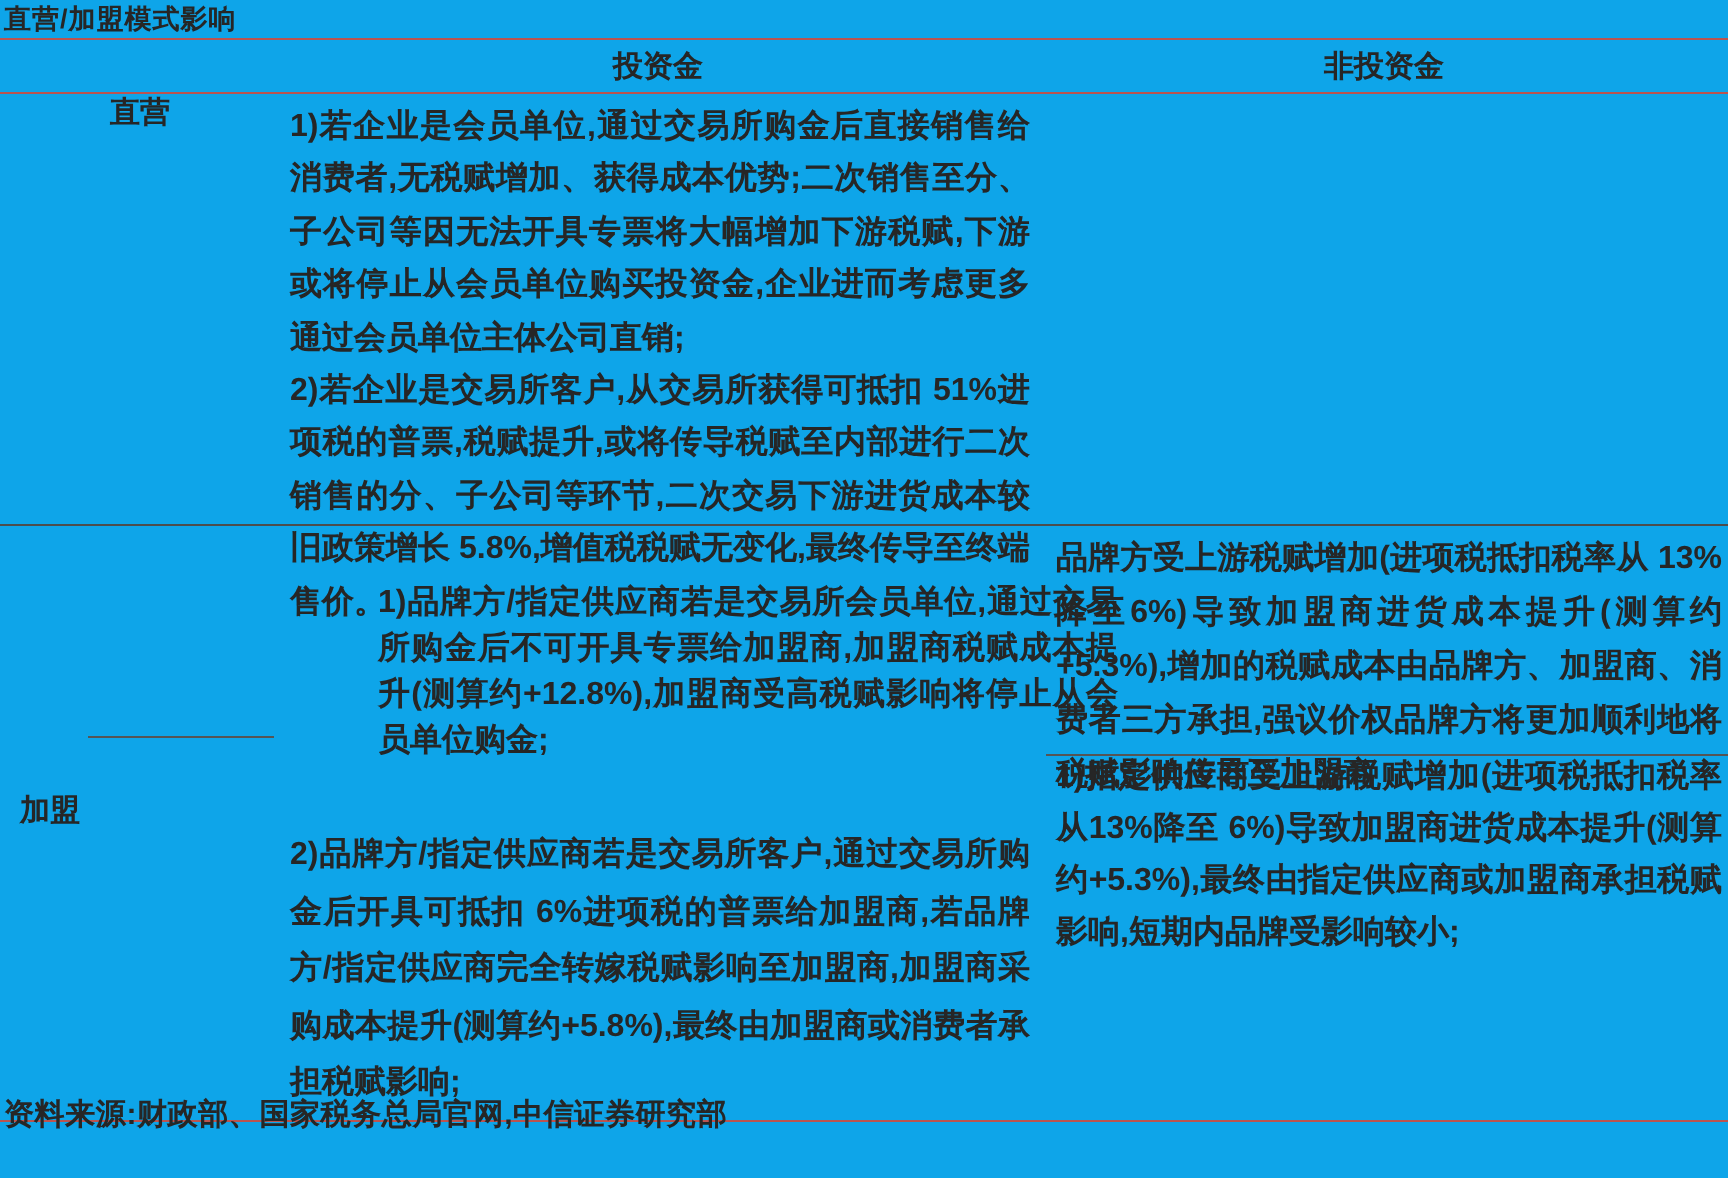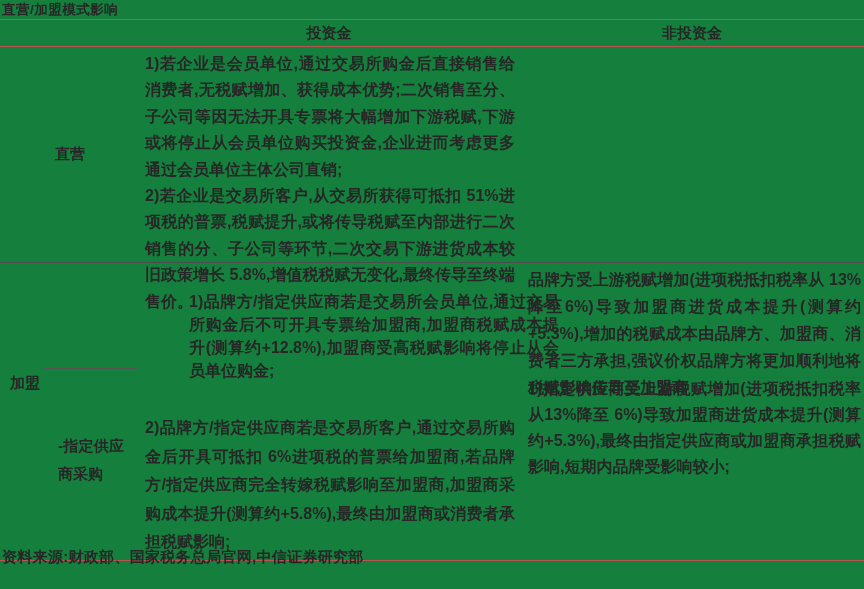--- a/index.html
+++ b/index.html
@@ -1,19 +1,19 @@
 <!DOCTYPE html>
 <html><head>
 <meta charset="utf-8">
 <style>
   html,body{margin:0;padding:0;background:#ffffff;}
   .page{
     position:relative;
     width:864px;height:589px;
-    background:#15803d;
+    background:#0ea5e9;
     font-family:"Liberation Sans","DejaVu Sans",sans-serif;
     color:#262626;
     overflow:hidden;
   }
   .rule{position:absolute;left:0;width:864px;height:0;}
   .rule-red{border-top:1.5px solid #bb5450;}
   .rule-dark{border-top:1.5px solid #4d4d4d;}
   .rule-sub{position:absolute;height:0;border-top:1px solid #555555;}
   .title{
     position:absolute;left:2px;top:1px;
@@ -26,21 +26,21 @@
   .row-label{
     position:absolute;font-size:15px;font-weight:700;
   }
   .cell{
     position:absolute;
     font-size:16px;font-weight:600;
     text-align:justify;
   }
   .cell p{margin:0;text-align:justify;}
   .v-center{display:flex;flex-direction:column;justify-content:center;}
-  .h-center{display:flex;align-items:center;justify-content:center;font-family:Liberation Serif, serif;}
+  .h-center{display:flex;align-items:flex-start;justify-content:center;font-family:Liberation Serif, serif;}
   .sub-label{
     position:absolute;left:58px;width:66px;
     font-size:15px;font-weight:700;line-height:28px;
     text-align:justify;
   }
   .footer{
     position:absolute;left:2px;top:548px;
     font-size:15px;font-weight:600;letter-spacing:.3px;
   }
 </style>
@@ -62,28 +62,27 @@
   <div class="row-label h-center" style="left:0;top:47px;width:140px;height:215px;">
     <span>直营</span>
   </div>
 
   <div class="cell" style="left:145px;top:51px;width:370px;line-height:26.4px;">
     <p>1)若企业是会员单位,通过交易所购金后直接销售给消费者,无税赋增加、获得成本优势;二次销售至分、子公司等因无法开具专票将大幅增加下游税赋,下游或将停止从会员单位购买投资金,企业进而考虑更多通过会员单位主体公司直销;</p>
     <p>2)若企业是交易所客户,从交易所获得可抵扣 51%进项税的普票,税赋提升,或将传导税赋至内部进行二次销售的分、子公司等环节,二次交易下游进货成本较旧政策增长 5.8%,增值税税赋无变化,最终传导至终端售价。</p>
   </div>
 
 
-  <div class="row-label" style="left:10px;top:374px;">
+  <div class="row-label" style="left:10px;top:396px;">
     <span>加盟</span>
   </div>
 
 
   <div class="rule-sub" style="top:368px;left:44px;width:93px;"></div>
 
-  <div class="sub-label" style="top:432px;">-指定供应商采购</div>
 
   <div class="cell" style="left:145px;top:290px;width:370px;line-height:23px;margin-left:44px;">1)品牌方/指定供应商若是交易所会员单位,通过交易所购金后不可开具专票给加盟商,加盟商税赋成本提升(测算约+12.8%),加盟商受高税赋影响将停止从会员单位购金;</div>
 
   <div class="cell" style="left:145px;top:414px;width:370px;line-height:28.5px;">2)品牌方/指定供应商若是交易所客户,通过交易所购金后开具可抵扣 6%进项税的普票给加盟商,若品牌方/指定供应商完全转嫁税赋影响至加盟商,加盟商采购成本提升(测算约+5.8%),最终由加盟商或消费者承担税赋影响;</div>
 
   <div class="cell" style="left:528px;top:266px;width:333px;line-height:27px;">品牌方受上游税赋增加(进项税抵扣税率从 13%降至6%)导致加盟商进货成本提升(测算约+5.3%),增加的税赋成本由品牌方、加盟商、消费者三方承担,强议价权品牌方将更加顺利地将税赋影响传导至加盟商</div>
 
   <div class="rule-sub" style="top:377px;left:523px;width:341px;"></div>
 
   <div class="cell" style="left:528px;top:376px;width:333px;line-height:26px;">

